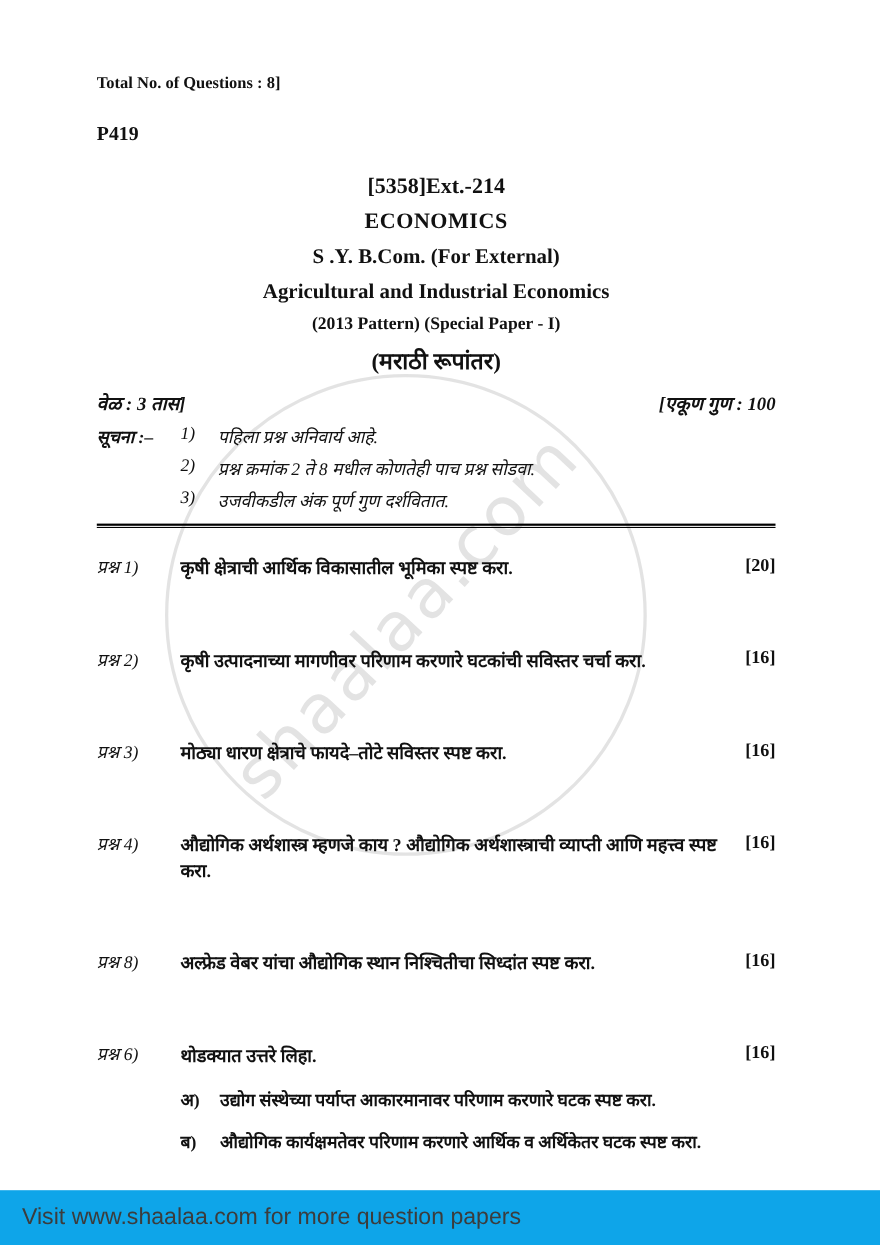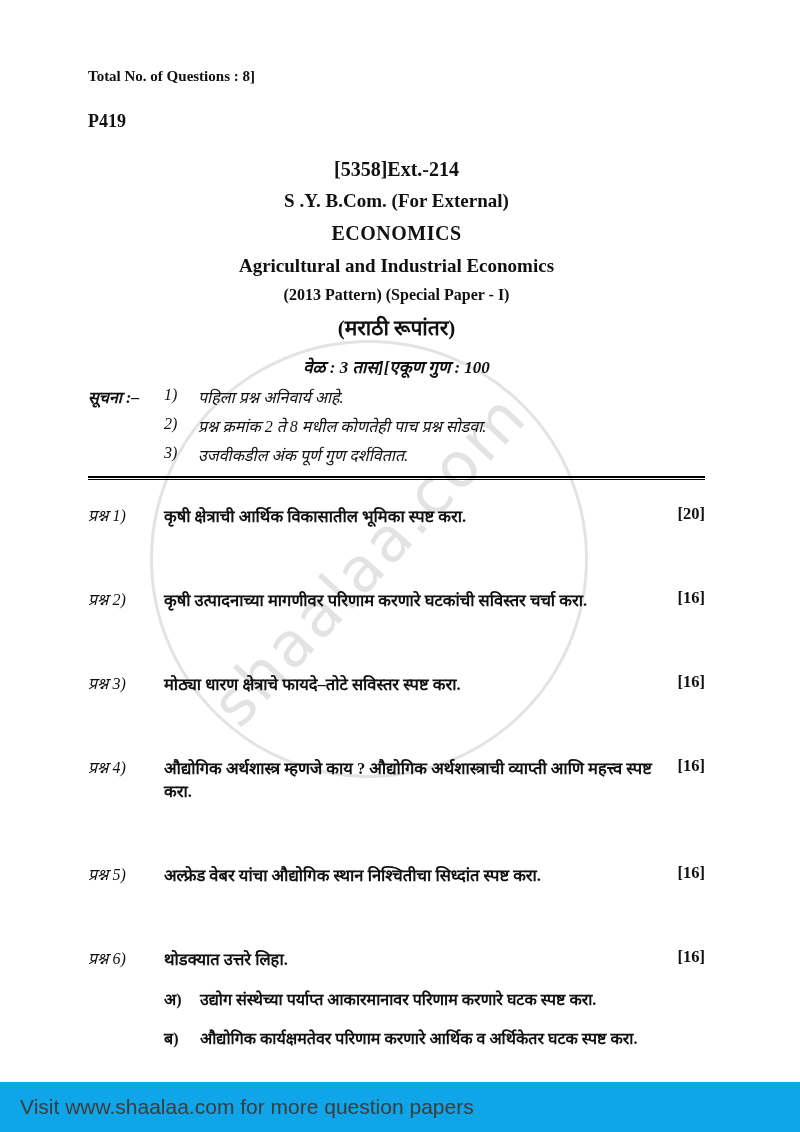--- a/index.html
+++ b/index.html
@@ -58,21 +58,21 @@
   .head-center { text-align: center; }
   .head-line { font-weight: bold; }
   .exam-code   { font-size: 20px; margin-bottom: 9px; }
   .head-line1  { font-size: 19px; margin-bottom: 10px; }
   .head-line2  { font-size: 20px; margin-bottom: 10px; letter-spacing: 0.5px; }
   .head-line3  { font-size: 19px; margin-bottom: 9px; }
   .head-line4  { font-size: 16px; margin-bottom: 9px; }
   .head-line5  { font-size: 21px; margin-bottom: 14px; }
   .meta-row {
     display: flex;
-    justify-content: center;
+    justify-content: space-between;
     font-style: italic;
     font-weight: bold;
     font-size: 17px;
     margin-bottom: 8px;
   }
   .instructions { font-style: italic; font-size: 16px; }
   .instr-row { display: flex; margin-bottom: 7px; }
   .instr-label { width: 76px; font-weight: bold; font-size: 16px; }
   .instr-num { width: 34px; }
   .instr-text { flex: 1; }
@@ -126,22 +126,22 @@
   </div>
 
   <div class="content">
 
     <div class="total-note">Total No. of Questions : 8]</div>
 
     <div class="paper-code">P419</div>
 
     <div class="head-center">
       <div class="head-line exam-code">[5358]Ext.-214</div>
+      <div class="head-line head-line2">ECONOMICS</div>
       <div class="head-line head-line1">S .Y.  B.Com. (For External)</div>
-      <div class="head-line head-line2">ECONOMICS</div>
       <div class="head-line head-line3">Agricultural and Industrial Economics</div>
       <div class="head-line head-line4">(2013 Pattern) (Special Paper - I)</div>
       <div class="head-line head-line5">(मराठी रूपांतर)</div>
     </div>
 
     <div class="meta-row">
       <div>वेळ : 3 तास]</div>
       <div>[एकूण गुण : 100</div>
     </div>
 
@@ -185,21 +185,21 @@
         <div class="q-marks">[16]</div>
       </div>
 
       <div class="q-row q-gap">
         <div class="q-label">प्रश्न 4)</div>
         <div class="q-text">औद्योगिक अर्थशास्त्र म्हणजे काय ? औद्योगिक अर्थशास्त्राची व्याप्ती आणि महत्त्व स्पष्ट करा.</div>
         <div class="q-marks">[16]</div>
       </div>
 
       <div class="q-row q-gap">
-        <div class="q-label">प्रश्न 5)</div>
+        <div class="q-label">प्रश्न 8)</div>
         <div class="q-text">अल्फ्रेड वेबर यांचा औद्योगिक स्थान निश्चितीचा सिध्दांत स्पष्ट करा.</div>
         <div class="q-marks">[16]</div>
       </div>
 
       <div class="q-row q-gap-small">
         <div class="q-label">प्रश्न 6)</div>
         <div class="q-text">थोडक्यात उत्तरे लिहा.</div>
         <div class="q-marks">[16]</div>
       </div>
 

